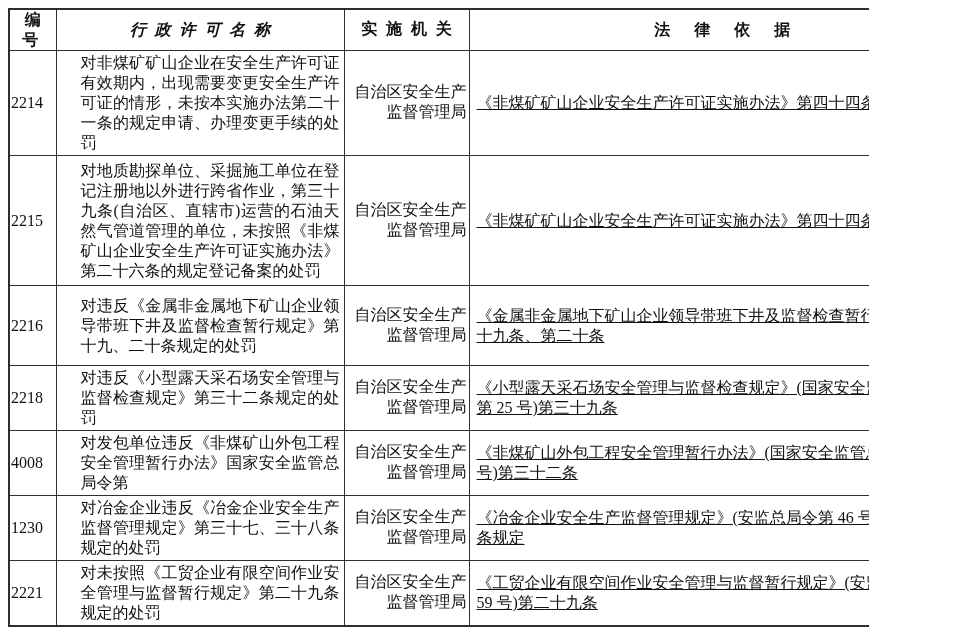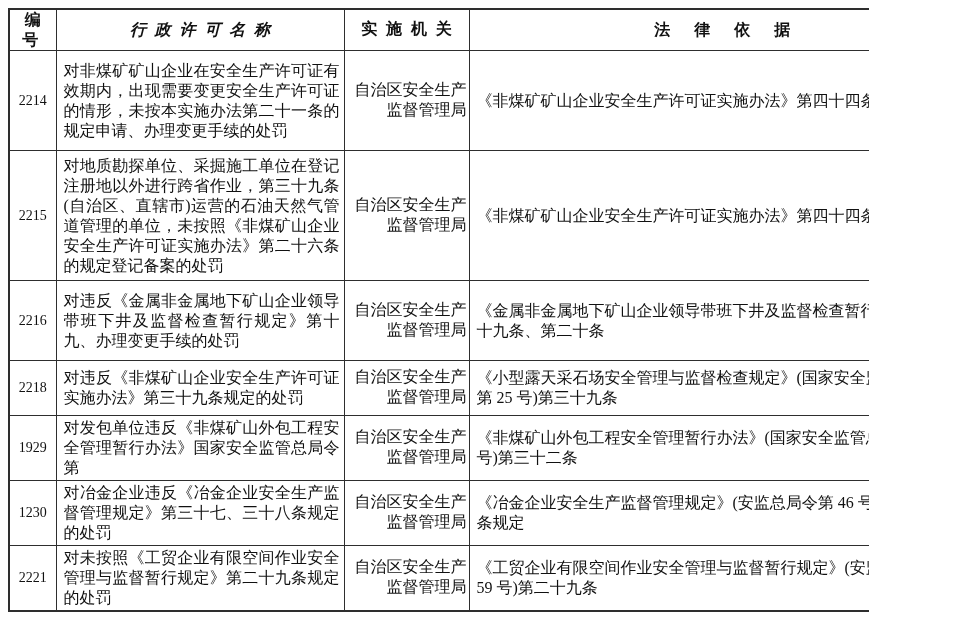--- a/index.html
+++ b/index.html
@@ -42,24 +42,24 @@
   col.c1 { width: 47px; }
   col.c2 { width: 288px; }
   col.c3 { width: 125px; }
   col.c4 { width: 487px; }
 
   th.c1 { letter-spacing: 0.30em; text-indent: 0.30em; }
   th.c2 { letter-spacing: 0.55em; text-indent: 0.55em; font-style: italic; }
   th.c3 { letter-spacing: 0.55em; text-indent: 0.55em; font-family: Liberation Mono, monospace; }
   th.c4 { letter-spacing: 1.50em; text-indent: 1.50em; padding-left: 20px; }
 
-  td.c1 { text-align: center; font-size: 14px; margin-top: 37px; }
-  td.c2 { padding: 2px 4px 2px 7px; text-align: justify; }
+  td.c1 { text-align: left; font-size: 16px; margin-top: 37px; }
+  td.c2 { padding: 2px 4px 2px 24px; text-align: justify; }
   td.c3 { padding: 2px 2px 2px 7px; text-align: right; font-family: Liberation Mono, monospace; }
-  td.c4 { padding: 2px 0   2px 7px; text-align: left; }
+  td.c4 { padding: 2px 0   2px 7px; text-align: left; text-decoration: underline; }
 
   tr.h100 { height: 100px; }
   tr.h130 { height: 130px; }
   tr.h80  { height: 80px; }
   tr.h55  { height: 55px; }
   tr.h58  { height: 58px; }
   tr.h54  { height: 54px; }
 </style>
 </head>
 <body>
@@ -88,32 +88,32 @@
         <td class="c4">《非煤矿矿山企业安全生产许可证实施办法》第四十四条</td>
       </tr>
       <tr class="h130">
         <td class="c1">2215</td>
         <td class="c2">对地质勘探单位、采掘施工单位在登记注册地以外进行跨省作业，第三十九条(自治区、直辖市)运营的石油天然气管道管理的单位，未按照《非煤矿山企业安全生产许可证实施办法》第二十六条的规定登记备案的处罚</td>
         <td class="c3">自治区安全生产监督管理局</td>
         <td class="c4">《非煤矿矿山企业安全生产许可证实施办法》第四十四条</td>
       </tr>
       <tr class="h80">
         <td class="c1">2216</td>
-        <td class="c2">对违反《金属非金属地下矿山企业领导带班下井及监督检查暂行规定》第十九、办理变更手续的处罚</td>
+        <td class="c2">对违反《金属非金属地下矿山企业领导带班下井及监督检查暂行规定》第十九、二十条规定的处罚</td>
         <td class="c3">自治区安全生产监督管理局</td>
         <td class="c4">《金属非金属地下矿山企业领导带班下井及监督检查暂行规定》第十九条、第二十条</td>
       </tr>
       <tr class="h55">
         <td class="c1">2218</td>
-        <td class="c2">对违反《非煤矿山企业安全生产许可证实施办法》第三十九条规定的处罚</td>
+        <td class="c2">对违反《小型露天采石场安全管理与监督检查规定》第三十二条规定的处罚</td>
         <td class="c3">自治区安全生产监督管理局</td>
         <td class="c4">《小型露天采石场安全管理与监督检查规定》(国家安全监管总局令第 25 号)第三十九条</td>
       </tr>
       <tr class="h58">
-        <td class="c1">1929</td>
+        <td class="c1">4008</td>
         <td class="c2">对发包单位违反《非煤矿山外包工程安全管理暂行办法》国家安全监管总局令第</td>
         <td class="c3">自治区安全生产监督管理局</td>
         <td class="c4">《非煤矿山外包工程安全管理暂行办法》(国家安全监管总局令第 62 号)第三十二条</td>
       </tr>
       <tr class="h55">
         <td class="c1">1230</td>
         <td class="c2">对冶金企业违反《冶金企业安全生产监督管理规定》第三十七、三十八条规定的处罚</td>
         <td class="c3">自治区安全生产监督管理局</td>
         <td class="c4">《冶金企业安全生产监督管理规定》(安监总局令第 46 号)第三十七条规定</td>
       </tr>

